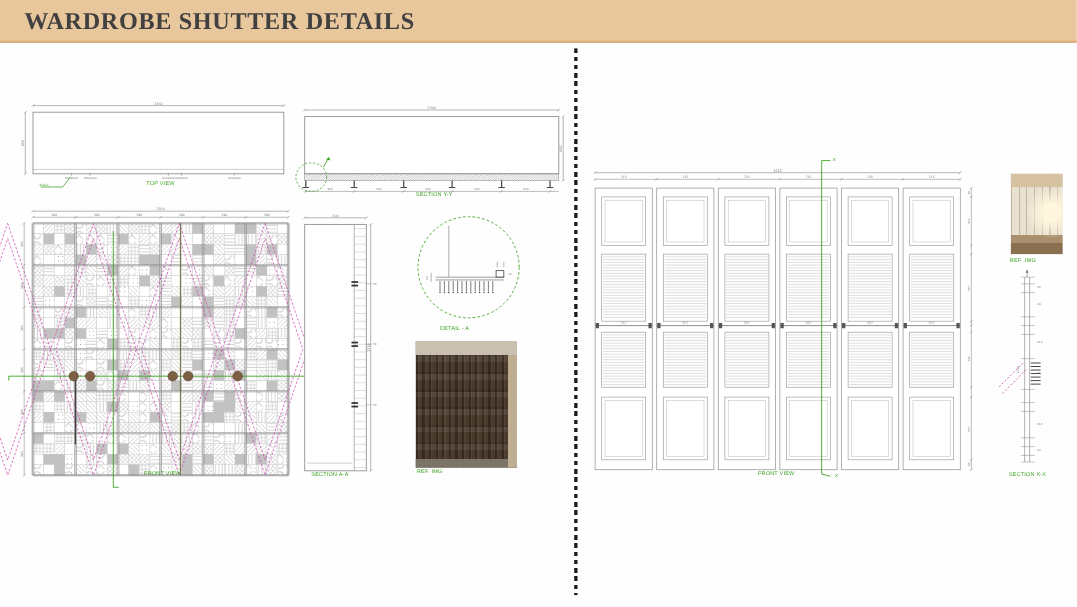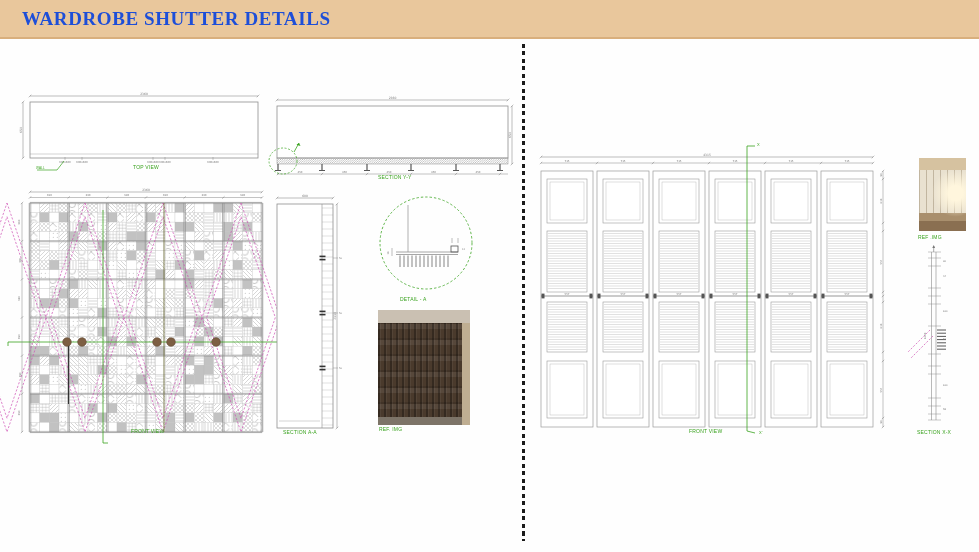--- a/index.html
+++ b/index.html
@@ -1,21 +1,21 @@
 <!DOCTYPE html>
 <html><head>
 <meta charset="utf-8">
 <style>
   html,body{margin:0;padding:0;background:#ffffff;}
   #sheet{position:relative;width:979px;height:552px;background:#fefefe;overflow:hidden;
          font-family:"Liberation Sans","DejaVu Sans",sans-serif;}
   #titlebar{position:absolute;left:0;top:0;width:979px;height:37px;background:#e9c79c;
             border-bottom:2px solid #d9af7d;display:flex;align-items:center;}
   #titlebar .t{font-family:"Liberation Serif","DejaVu Serif",serif;font-weight:bold;
-               font-size:19px;letter-spacing:.6px;color:#1d4ed8;padding-left:22px;}
+               font-size:22px;letter-spacing:.6px;color:#404040;padding-left:22px;}
   #divider{position:absolute;left:522px;top:44px;width:3px;height:497px;
            background:repeating-linear-gradient(180deg,#1a1a1a 0 4px,transparent 4px 7.5px);}
   svg#cad{position:absolute;left:0;top:0;}
   .glabel{position:absolute;color:#3aa31f;font-size:5px;line-height:6px;letter-spacing:.2px;
           white-space:nowrap;}
   #photo-left{position:absolute;left:378px;top:310px;width:92px;height:115px;
     background-color:#4a3a2c;
     background-image:
       linear-gradient(180deg,#cac0b2 0 11%,rgba(0,0,0,0) 11.5%),
       linear-gradient(270deg,#bfae92 0 9%,rgba(0,0,0,0) 9%),

